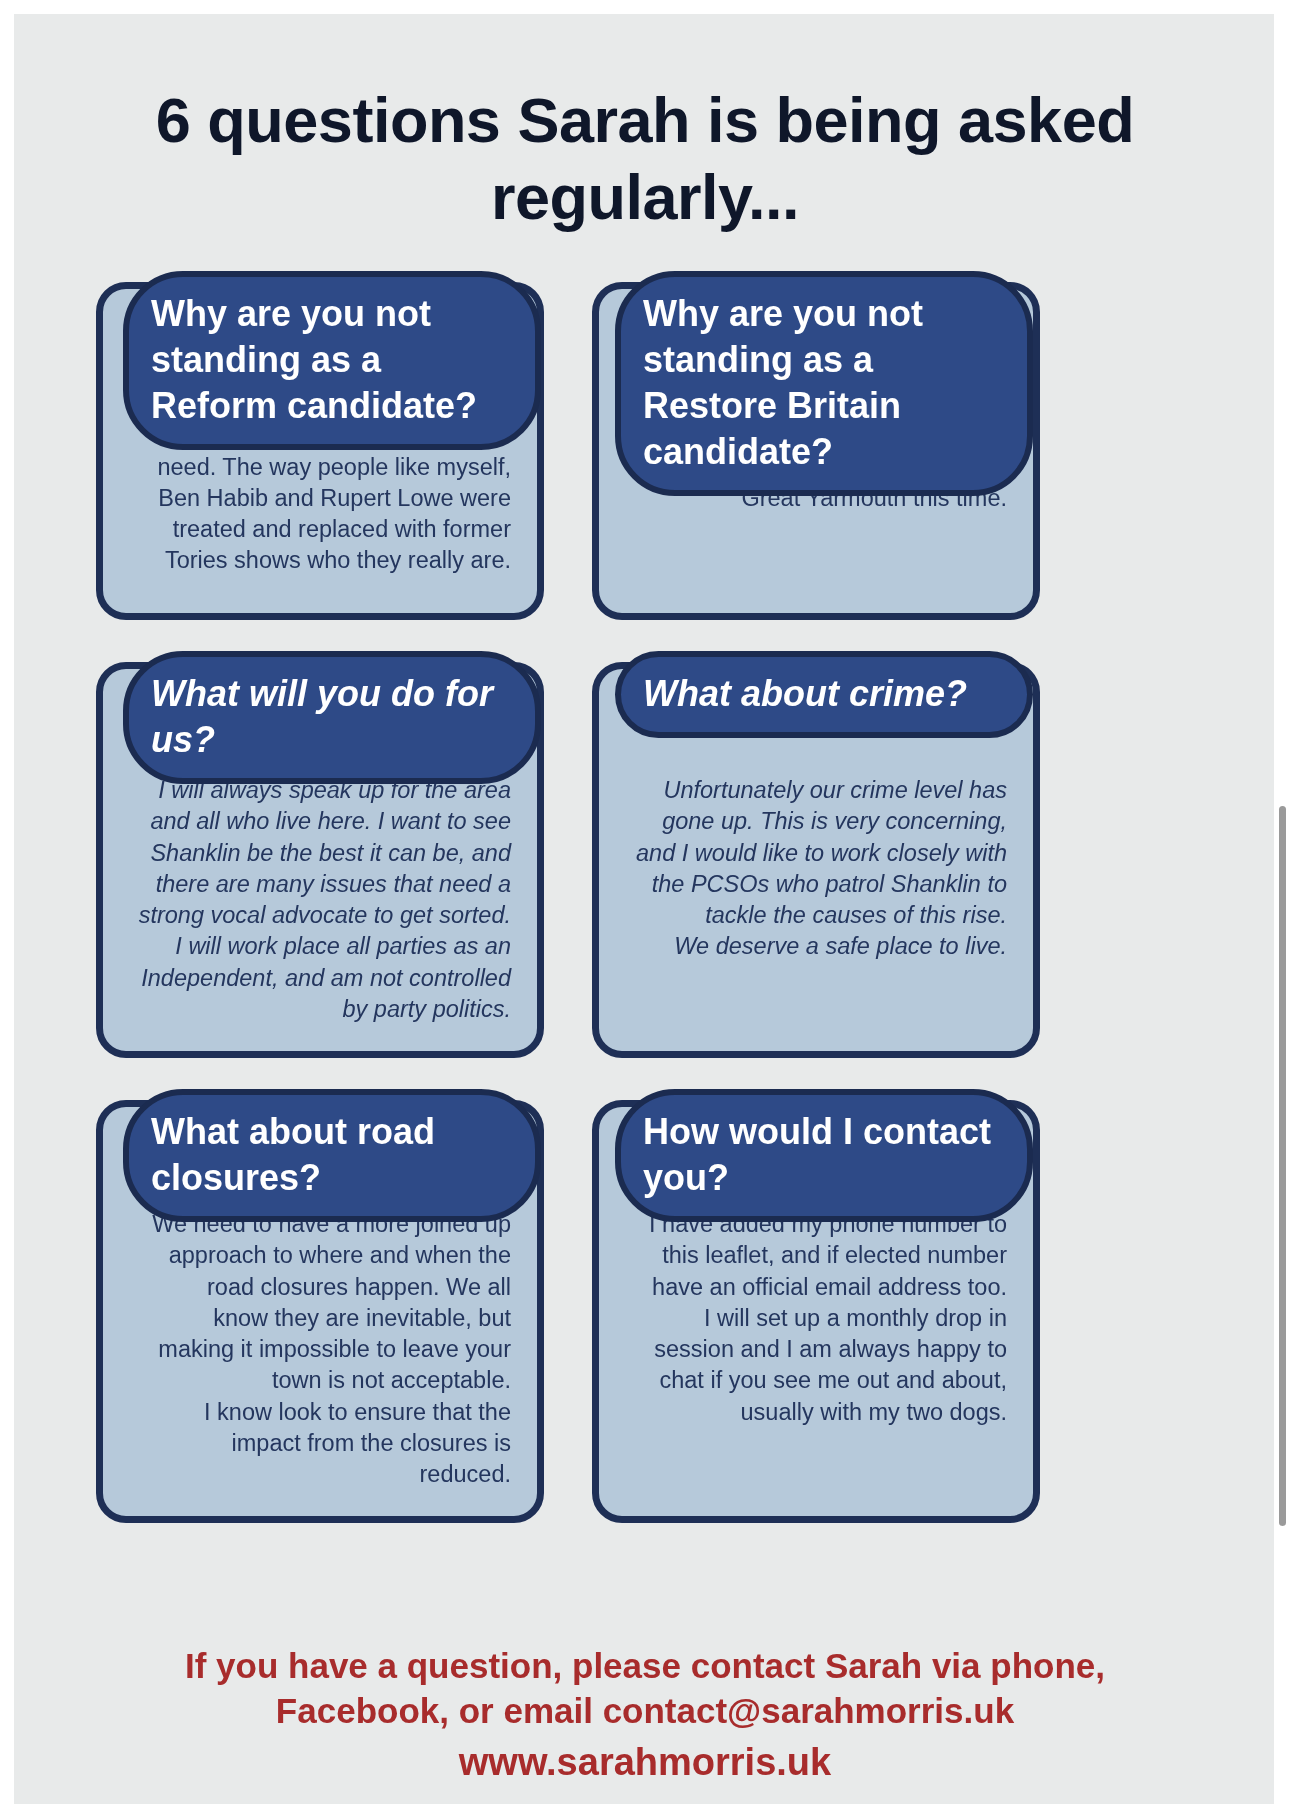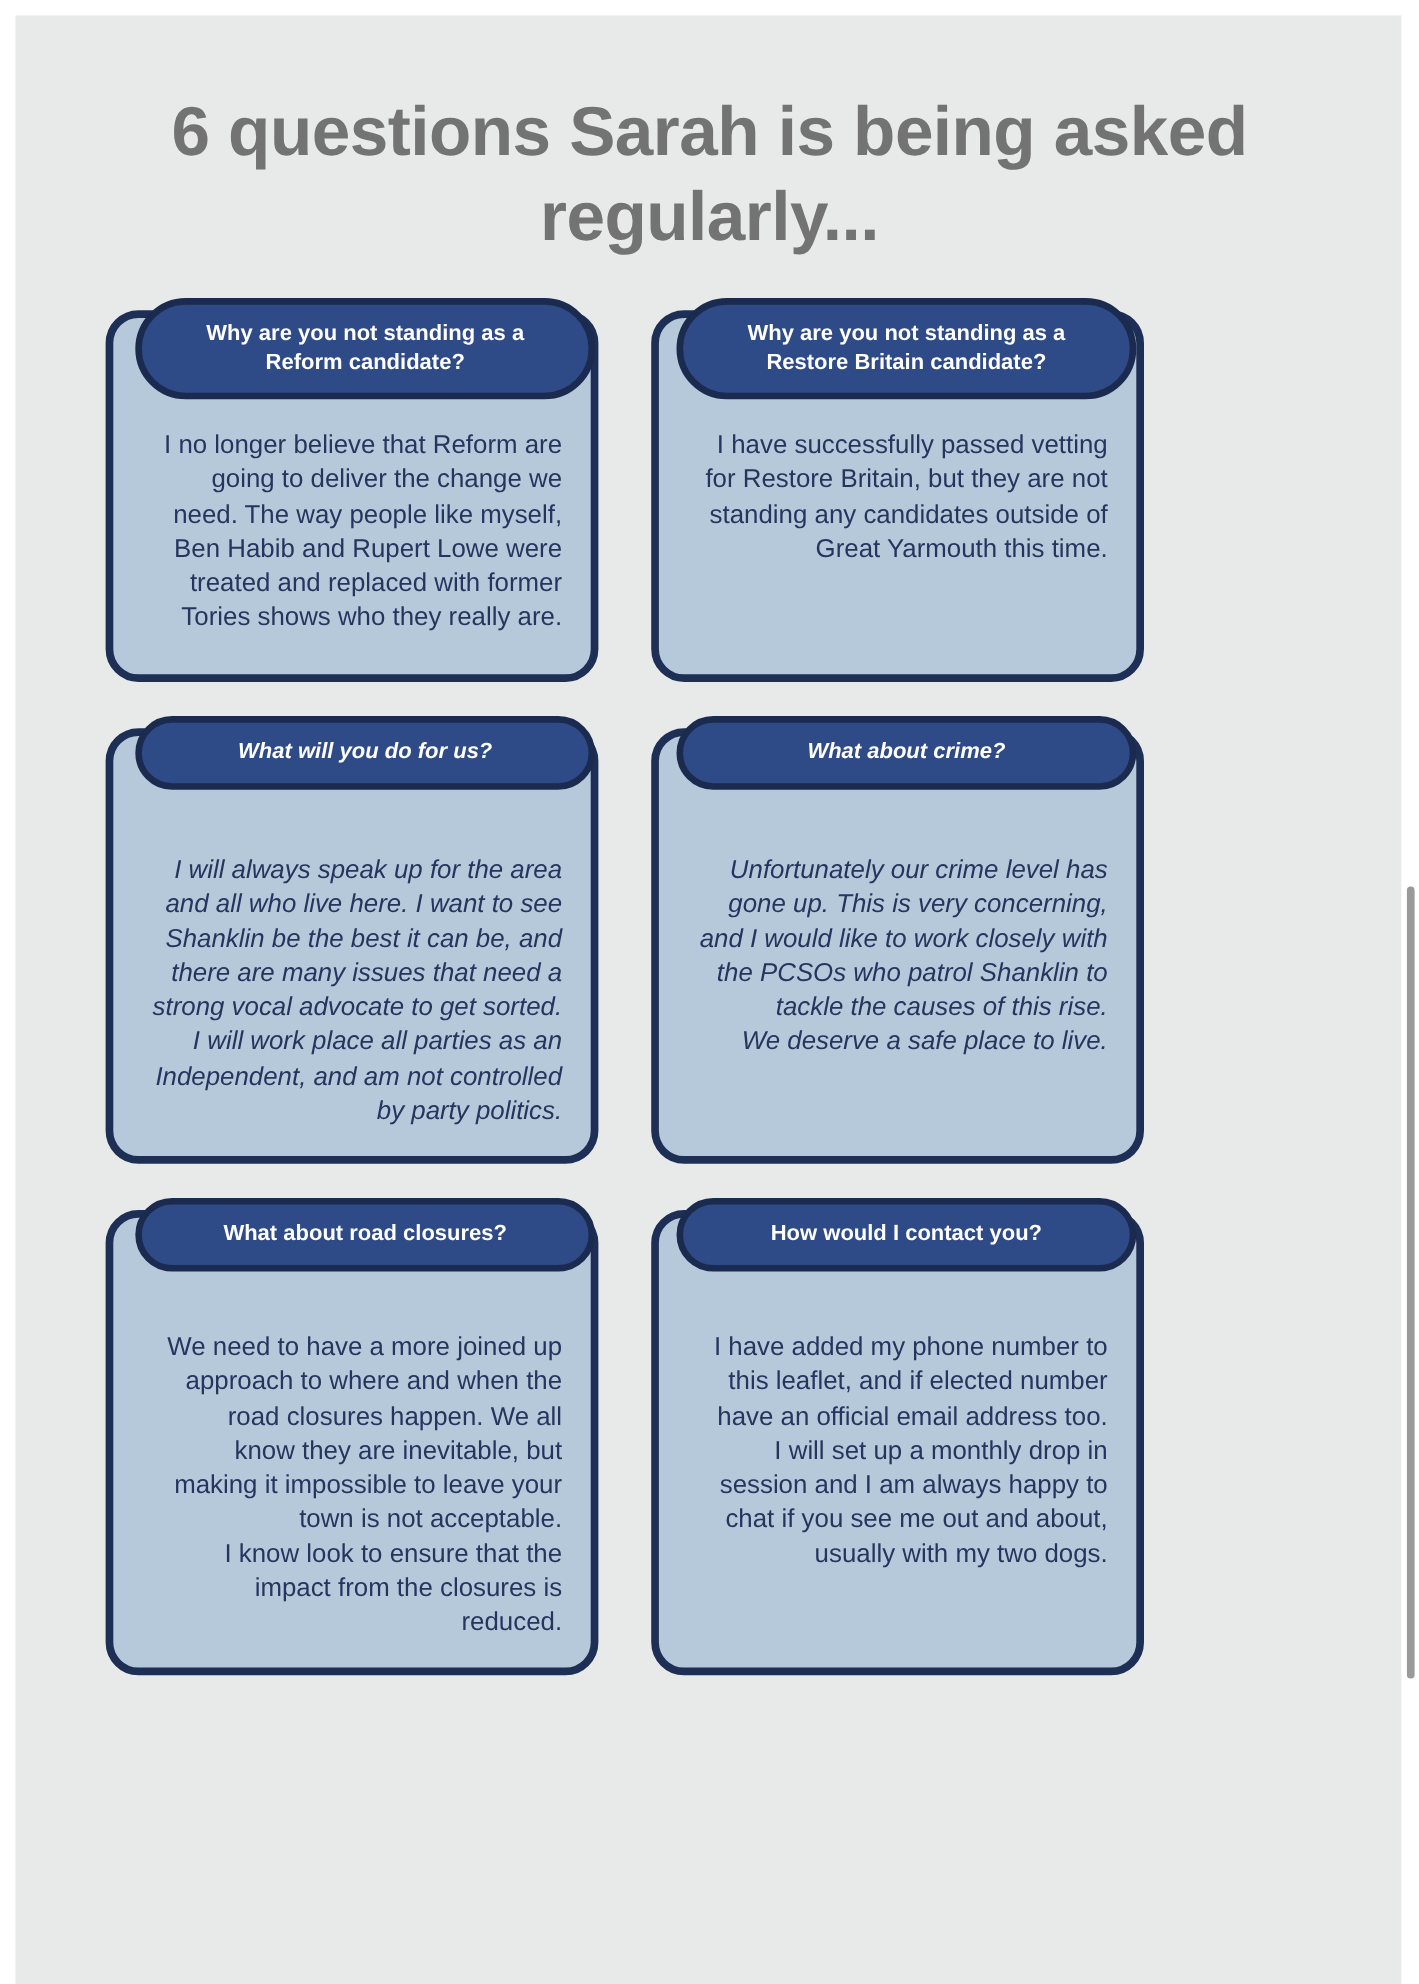--- a/index.html
+++ b/index.html
@@ -22,21 +22,21 @@
     height: 1790px;
     background: #e8eaea;
     overflow: hidden;
   }
 
   
   .title {
     margin: 0;
     padding: 68px 95px 0 95px;
     text-align: center;
-    color: #737373;
+    color: #0f172a;
     font-size: 63px;
     font-weight: bold;
     line-height: 1.22;
     letter-spacing: -0.5px;
   }
 
   
   .grid {
     position: absolute;
     left: 0;
@@ -64,24 +64,24 @@
   .card-head {
     position: absolute;
     left: 20px;
     right: -4px;
     top: -16px;
     background: #2e4a87;
     border: 6px solid #1b2b50;
     border-radius: 60px;
     box-sizing: border-box;
     color: #ffffff;
-    font-size: 20px;
+    font-size: 36px;
     font-weight: bold;
     line-height: 1.28;
-    text-align: center;
+    text-align: left;
     padding: 14px 22px 15px 22px;
   }
 
   .card-body {
     color: #24365e;
     font-size: 23.5px;
     line-height: 1.33;
     text-align: right;
     white-space: pre-line;
   }
@@ -181,18 +181,22 @@
 I know look to ensure that the impact from the closures is reduced.</div>
       </div>
       <div class="card right">
         <div class="card-head">How would I contact you?</div>
         <div class="card-body">I have added my phone number to this leaflet, and if elected number have an official email address too. I will set up a monthly drop in session and I am always happy to chat if you see me out and about, usually with my two dogs.</div>
       </div>
     </div>
 
   </div>
 
+  <div class="footer">
+    <span>If you have a question, please contact Sarah via phone, Facebook, or email contact@sarahmorris.uk</span>
+    <span class="site">www.sarahmorris.uk</span>
+  </div>
 
 </div>
 
 <div class="scroll-track">
   <div class="scroll-thumb"></div>
 </div>
 
 </body></html>

